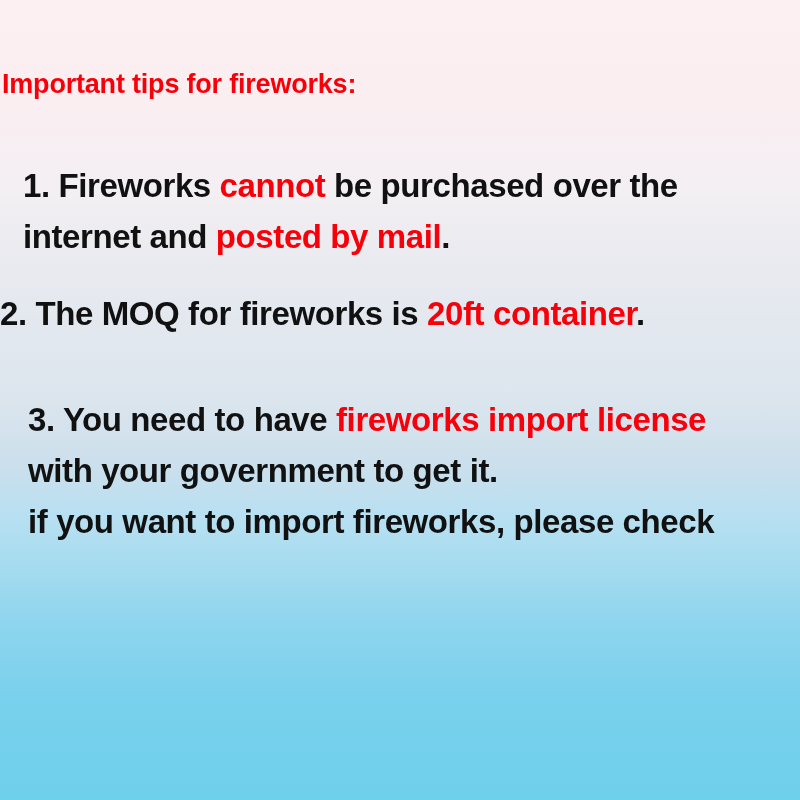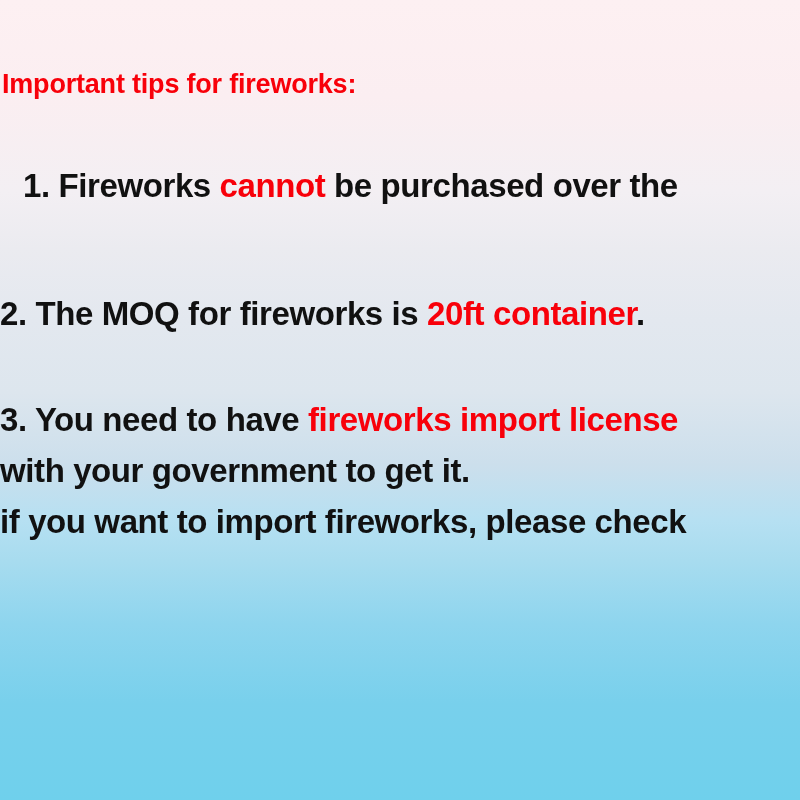--- a/index.html
+++ b/index.html
@@ -48,21 +48,21 @@
     left: 0;
     width: 768px;
     font-size: 33px;
     font-weight: bold;
     color: #111111;
     line-height: 51px;
     letter-spacing: -0.4px;
   }
   .tip-1 { top: 160px; margin-left: 23px; }
   .tip-2 { top: 288px; }
-  .tip-3 { top: 394px; }
+  .tip-3 { top: 394px; margin-left: 28px; }
   .tip-4 { top: 597px; }
 
   .tip-line {
     white-space: nowrap;
   }
   .red {
     color: #f8000a;
   }
   .blk {
     color: #111111;
@@ -70,20 +70,21 @@
 </style>
 </head>
 <body>
 
 <div id="poster">
 
   <div class="tips-title">Important tips for fireworks:</div>
 
   <div class="tip-block tip-1">
       <div class="tip-line"><span class="blk">1. Fireworks </span><span class="red">cannot</span><span class="blk"> be purchased over the</span></div>
+      <div class="tip-line"><span class="blk">internet and </span><span class="red">posted by mail</span><span class="blk">.</span></div>
     </div>
   <div class="tip-block tip-2">
       <div class="tip-line"><span class="blk">2. The MOQ for fireworks is </span><span class="red">20ft container</span><span class="blk">.</span></div>
     </div>
   <div class="tip-block tip-3">
       <div class="tip-line"><span class="blk">3. You need to have </span><span class="red">fireworks import license</span></div>
       <div class="tip-line"><span class="blk">with your government to get it.</span></div>
       <div class="tip-line"><span class="blk">if you want to import fireworks, please check</span></div>
     </div>
 

